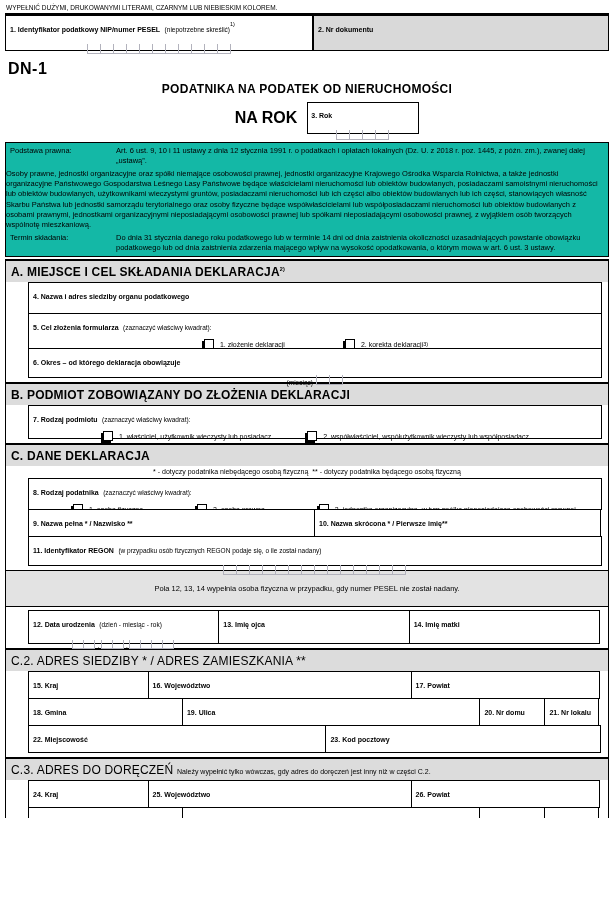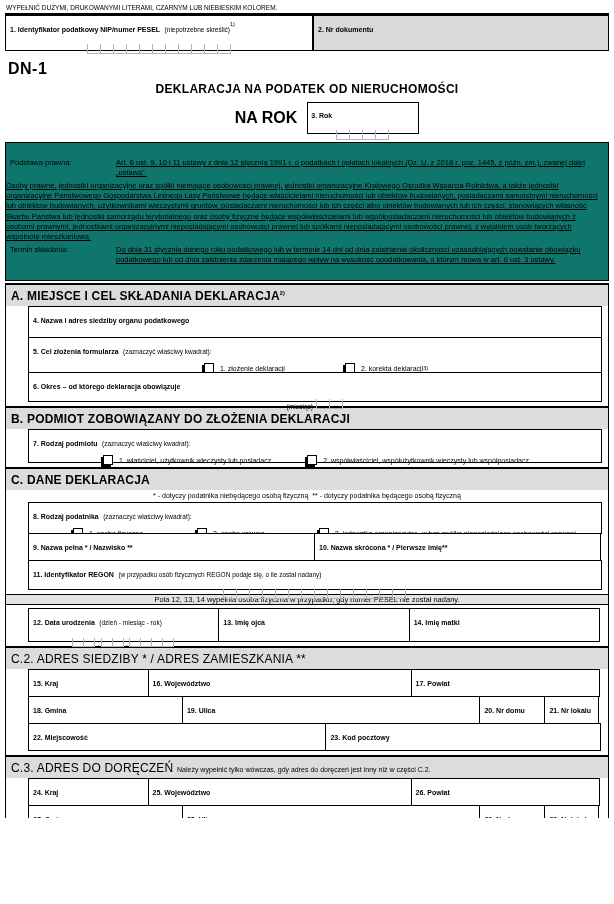--- a/index.html
+++ b/index.html
@@ -30,35 +30,35 @@
   .comb .dot{font-size:8px;line-height:7px;margin:0 2px;color:#444;}
   .comb.small .cell{width:10px;height:8px;}
   .comb-center{text-align:center;margin-top:4px;}
   
   .dn1{font-size:16px;font-weight:bold;margin:9px 0 2px 3px;letter-spacing:.5px;}
   .main-title{text-align:center;font-size:12px;font-weight:bold;letter-spacing:.3px;margin:4px 0 6px 0;}
   .narok-row{display:flex;justify-content:center;align-items:center;gap:10px;margin:2px 0 8px 40px;}
   .narok{font-size:16px;font-weight:bold;}
   .rokbox{width:112px;height:32px;border:1px solid #000;box-sizing:border-box;padding:1px 3px;}
   
-  .legal{border:1px solid #000;background:#0f766e;font-size:7.5px;line-height:1.38;padding:14px 0;}
+  .legal{border:1px solid #000;background:#14b8a6;font-size:7.5px;line-height:1.38;padding:2px 0;}
   .lrow{display:flex;}
   .llabel{width:102px;flex:none;padding:1px 4px;}
-  .ltext{flex:1;padding:1px 8px 1px 0;text-decoration:underline;}
+  .ltext{flex:1;padding:1px 8px 1px 0;}
   
   .frame{margin-top:3px;}
   .frame>*{margin-top:-1px;}
   .sec-h{background:#dcdcdc;border:1px solid #000;border-top:2px solid #000;padding:4px 5px 3px 5px;font-size:12px;font-weight:bold;letter-spacing:.2px;}
   .sec-h.sub{font-weight:normal;}
   .sec-h .h-note{font-size:7px;font-weight:normal;letter-spacing:0;}
   .sec-b{border:1px solid #000;border-top:none;background:#fff;}
   .inset{padding:0 6px 4px 22px;}
   .inset .stack>*:first-child{margin-top:0;}
   .c-note{border:1px solid #000;border-top:none;background:#fff;text-align:center;font-size:7px;padding:2px 0 3px 0;}
-  .noterow{background:#e3e3e3;border-top:1px solid #000;border-bottom:1px solid #000;text-align:center;font-size:7.5px;padding:0 0;}
+  .noterow{background:#e3e3e3;border-top:1px solid #000;border-bottom:1px solid #000;text-align:center;font-size:7.5px;padding:13px 0;}
   
   .optrow{display:flex;align-items:center;margin-top:5px;font-size:7px;}
   .opt{display:inline-flex;align-items:center;white-space:nowrap;}
   .cb{display:inline-block;width:8px;height:8px;background:#fff;border:1px solid #000;box-shadow:-2px 2px 0 #000;margin:0 6px 0 2px;flex:none;}
   
   .h30{height:30px;} .h28{height:28px;} .h34{height:34px;} .h32{height:32px;} .h36{height:36px;}
   .w21{width:21%;} .w46{width:46%;} .w33{width:33%;}
   .w27{width:27%;} .w52{width:52%;} .w115{width:11.5%;} .w95{width:9.5%;}
   .w48{width:48%;} .w50{width:50%;} .w333{width:33.3333%;}
   
@@ -90,21 +90,21 @@
             <span class="cell"></span>
             <span class="cell"></span>
           </span></div>
     </div>
     <div class="fbox docbox">
       <span class="flabel">2. Nr dokumentu</span>
     </div>
   </div>
 
   <div class="dn1">DN-1</div>
-  <div class="main-title">DEKLARACJA NA PODATEK OD NIERUCHOMOŚCI</div>
+  <div class="main-title">PODATNIKA NA PODATEK OD NIERUCHOMOŚCI</div>
 
   <div class="narok-row">
     <span class="narok">NA ROK</span>
     <div class="rokbox">
       <span class="flabel">3. Rok</span>
       <div class="comb-center"><span class="comb">
             <span class="cell"></span>
             <span class="cell"></span>
             <span class="cell"></span>
             <span class="cell"></span>

